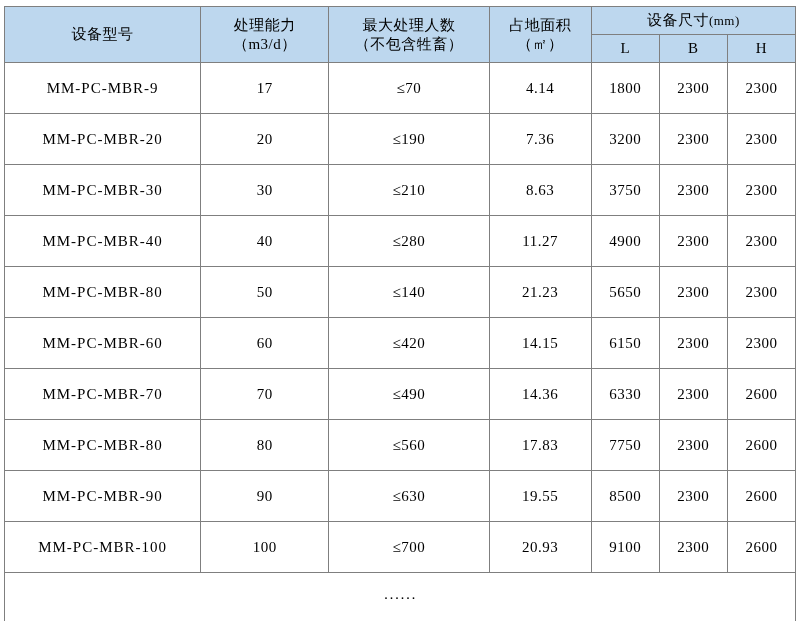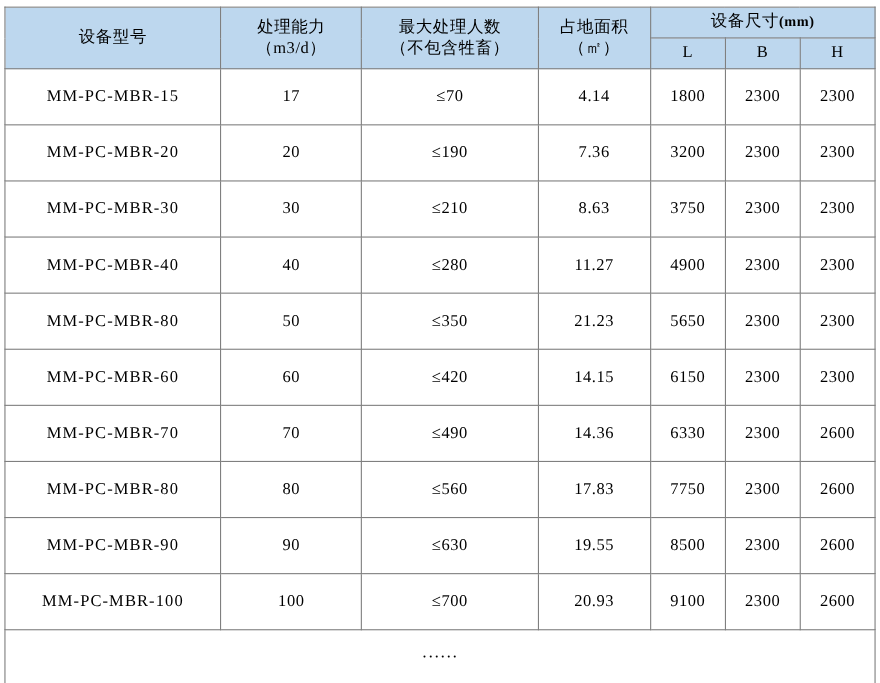--- a/index.html
+++ b/index.html
@@ -57,21 +57,20 @@
     letter-spacing: 1px;
   }
   tfoot td {
     height: 48px;
     background: #ffffff;
     font-size: 15px;
     letter-spacing: 4px;
   }
   .unit-small {
     font-size: 13px;
-    font-weight: bold;
   }
   .col-model  { width: 196px; }
   .col-cap    { width: 128px; }
   .col-people { width: 160px; }
   .col-area   { width: 102px; }
   .col-dim    { width: 68px; }
 </style>
 </head>
 <body>
 
@@ -108,21 +107,21 @@
         </th>
       </tr>
       <tr>
         <th class="hcell">L</th>
         <th class="hcell">B</th>
         <th class="hcell">H</th>
       </tr>
     </thead>
     <tbody>
       <tr>
-        <td class="model">MM-PC-MBR-15</td>
+        <td class="model">MM-PC-MBR-9</td>
         <td>17</td>
         <td>≤70</td>
         <td>4.14</td>
         <td>1800</td>
         <td>2300</td>
         <td>2300</td>
       </tr>
       <tr>
         <td class="model">MM-PC-MBR-20</td>
         <td>20</td>
@@ -146,21 +145,21 @@
         <td>40</td>
         <td>≤280</td>
         <td>11.27</td>
         <td>4900</td>
         <td>2300</td>
         <td>2300</td>
       </tr>
       <tr>
         <td class="model">MM-PC-MBR-80</td>
         <td>50</td>
-        <td>≤350</td>
+        <td>≤140</td>
         <td>21.23</td>
         <td>5650</td>
         <td>2300</td>
         <td>2300</td>
       </tr>
       <tr>
         <td class="model">MM-PC-MBR-60</td>
         <td>60</td>
         <td>≤420</td>
         <td>14.15</td>

